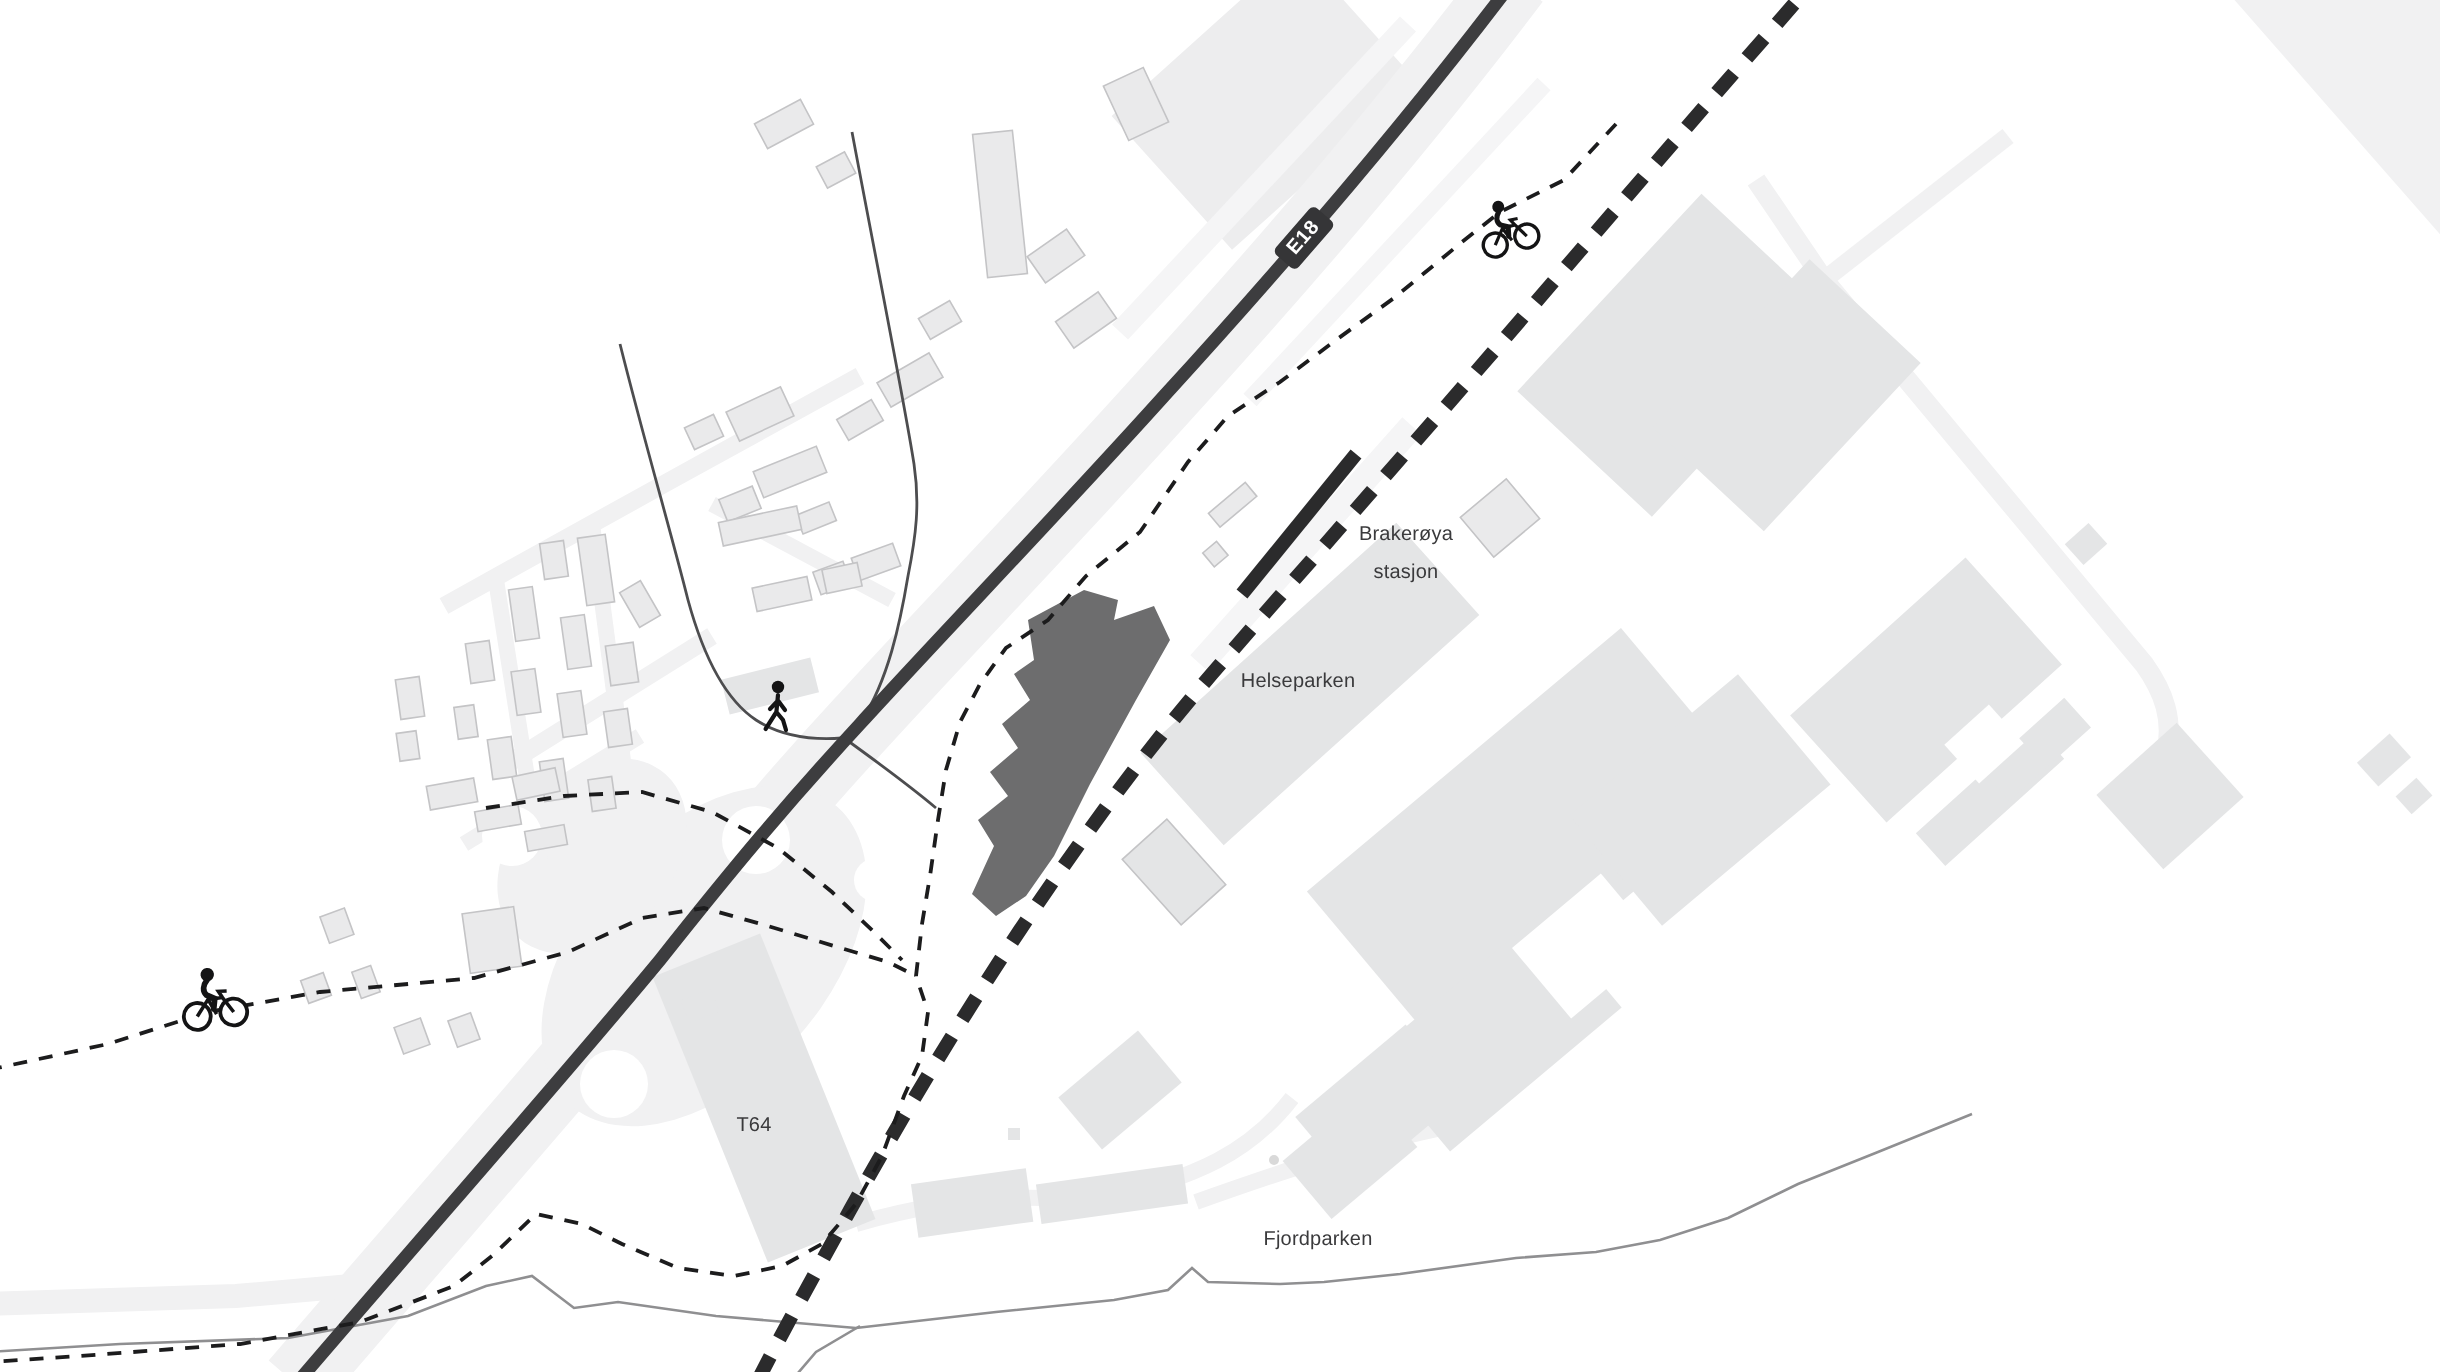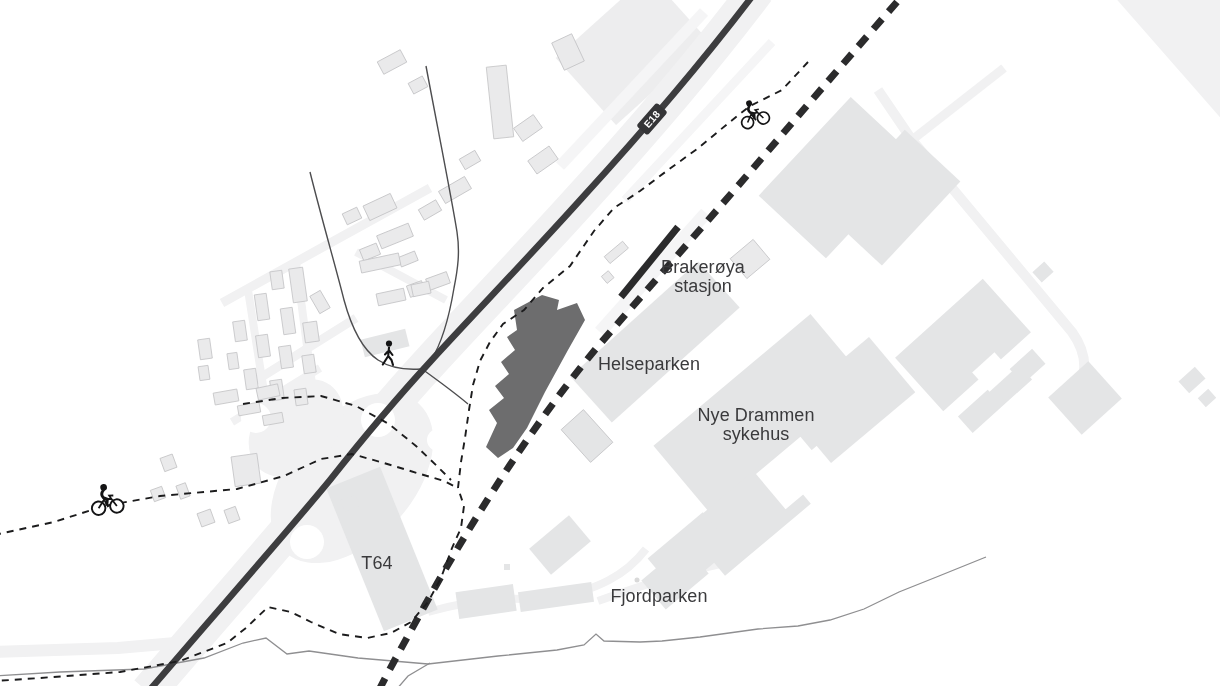--- a/index.html
+++ b/index.html
@@ -4,21 +4,21 @@
 <style>
   html,body{margin:0;padding:0;background:#fff;}
   .map{
     position:relative;width:1220px;height:686px;overflow:hidden;
     background:var(--bg,#ffffff);
     font-family:"Liberation Sans",sans-serif;
   }
   .map svg{position:absolute;left:0;top:0;}
   .lbl{
     position:absolute;transform:translate(-50%,-50%);
-    font-size:18px;line-height:19px;font-weight:500;letter-spacing:.1px;
+    font-size:10px;line-height:19px;font-weight:500;letter-spacing:.1px;
     color:var(--label,#3a3a3c);text-align:center;white-space:nowrap;
   }
   .badge{
     position:absolute;transform:translate(-50%,-50%) rotate(-49deg);
     background:var(--badge-bg,#353537);color:var(--badge-text,#fff);
     font-size:10px;font-weight:bold;letter-spacing:.4px;
     padding:2px 6px;border-radius:3px;line-height:11px;
   }
 </style>
 </head>
@@ -179,22 +179,18 @@
     </g>
     <g>
       <use href="#cyclist-glyph" transform="translate(107,501) rotate(-7) scale(1.12)"></use>
     </g>
   </svg>
 
   <div class="lbl" style="left:703px;top:277px">
     <span>Brakerøya</span><br>
     <span>stasjon</span>
   </div>
-  <div class="lbl" style="left:649px;top:364px">Helseparken</div>
-  <div class="lbl" style="left:756px;top:425px">
-    <span>Nye Drammen</span><br>
-    <span>sykehus</span>
-  </div>
+  <div class="lbl" style="left:649px;top:341px">Helseparken</div>
   <div class="lbl" style="left:377px;top:563px">T64</div>
-  <div class="lbl" style="left:659px;top:596px">Fjordparken</div>
+  <div class="lbl" style="left:659px;top:620px">Fjordparken</div>
 
   <div class="badge" style="left:652px;top:119px">E18</div>
 </div>
 
 </body></html>

